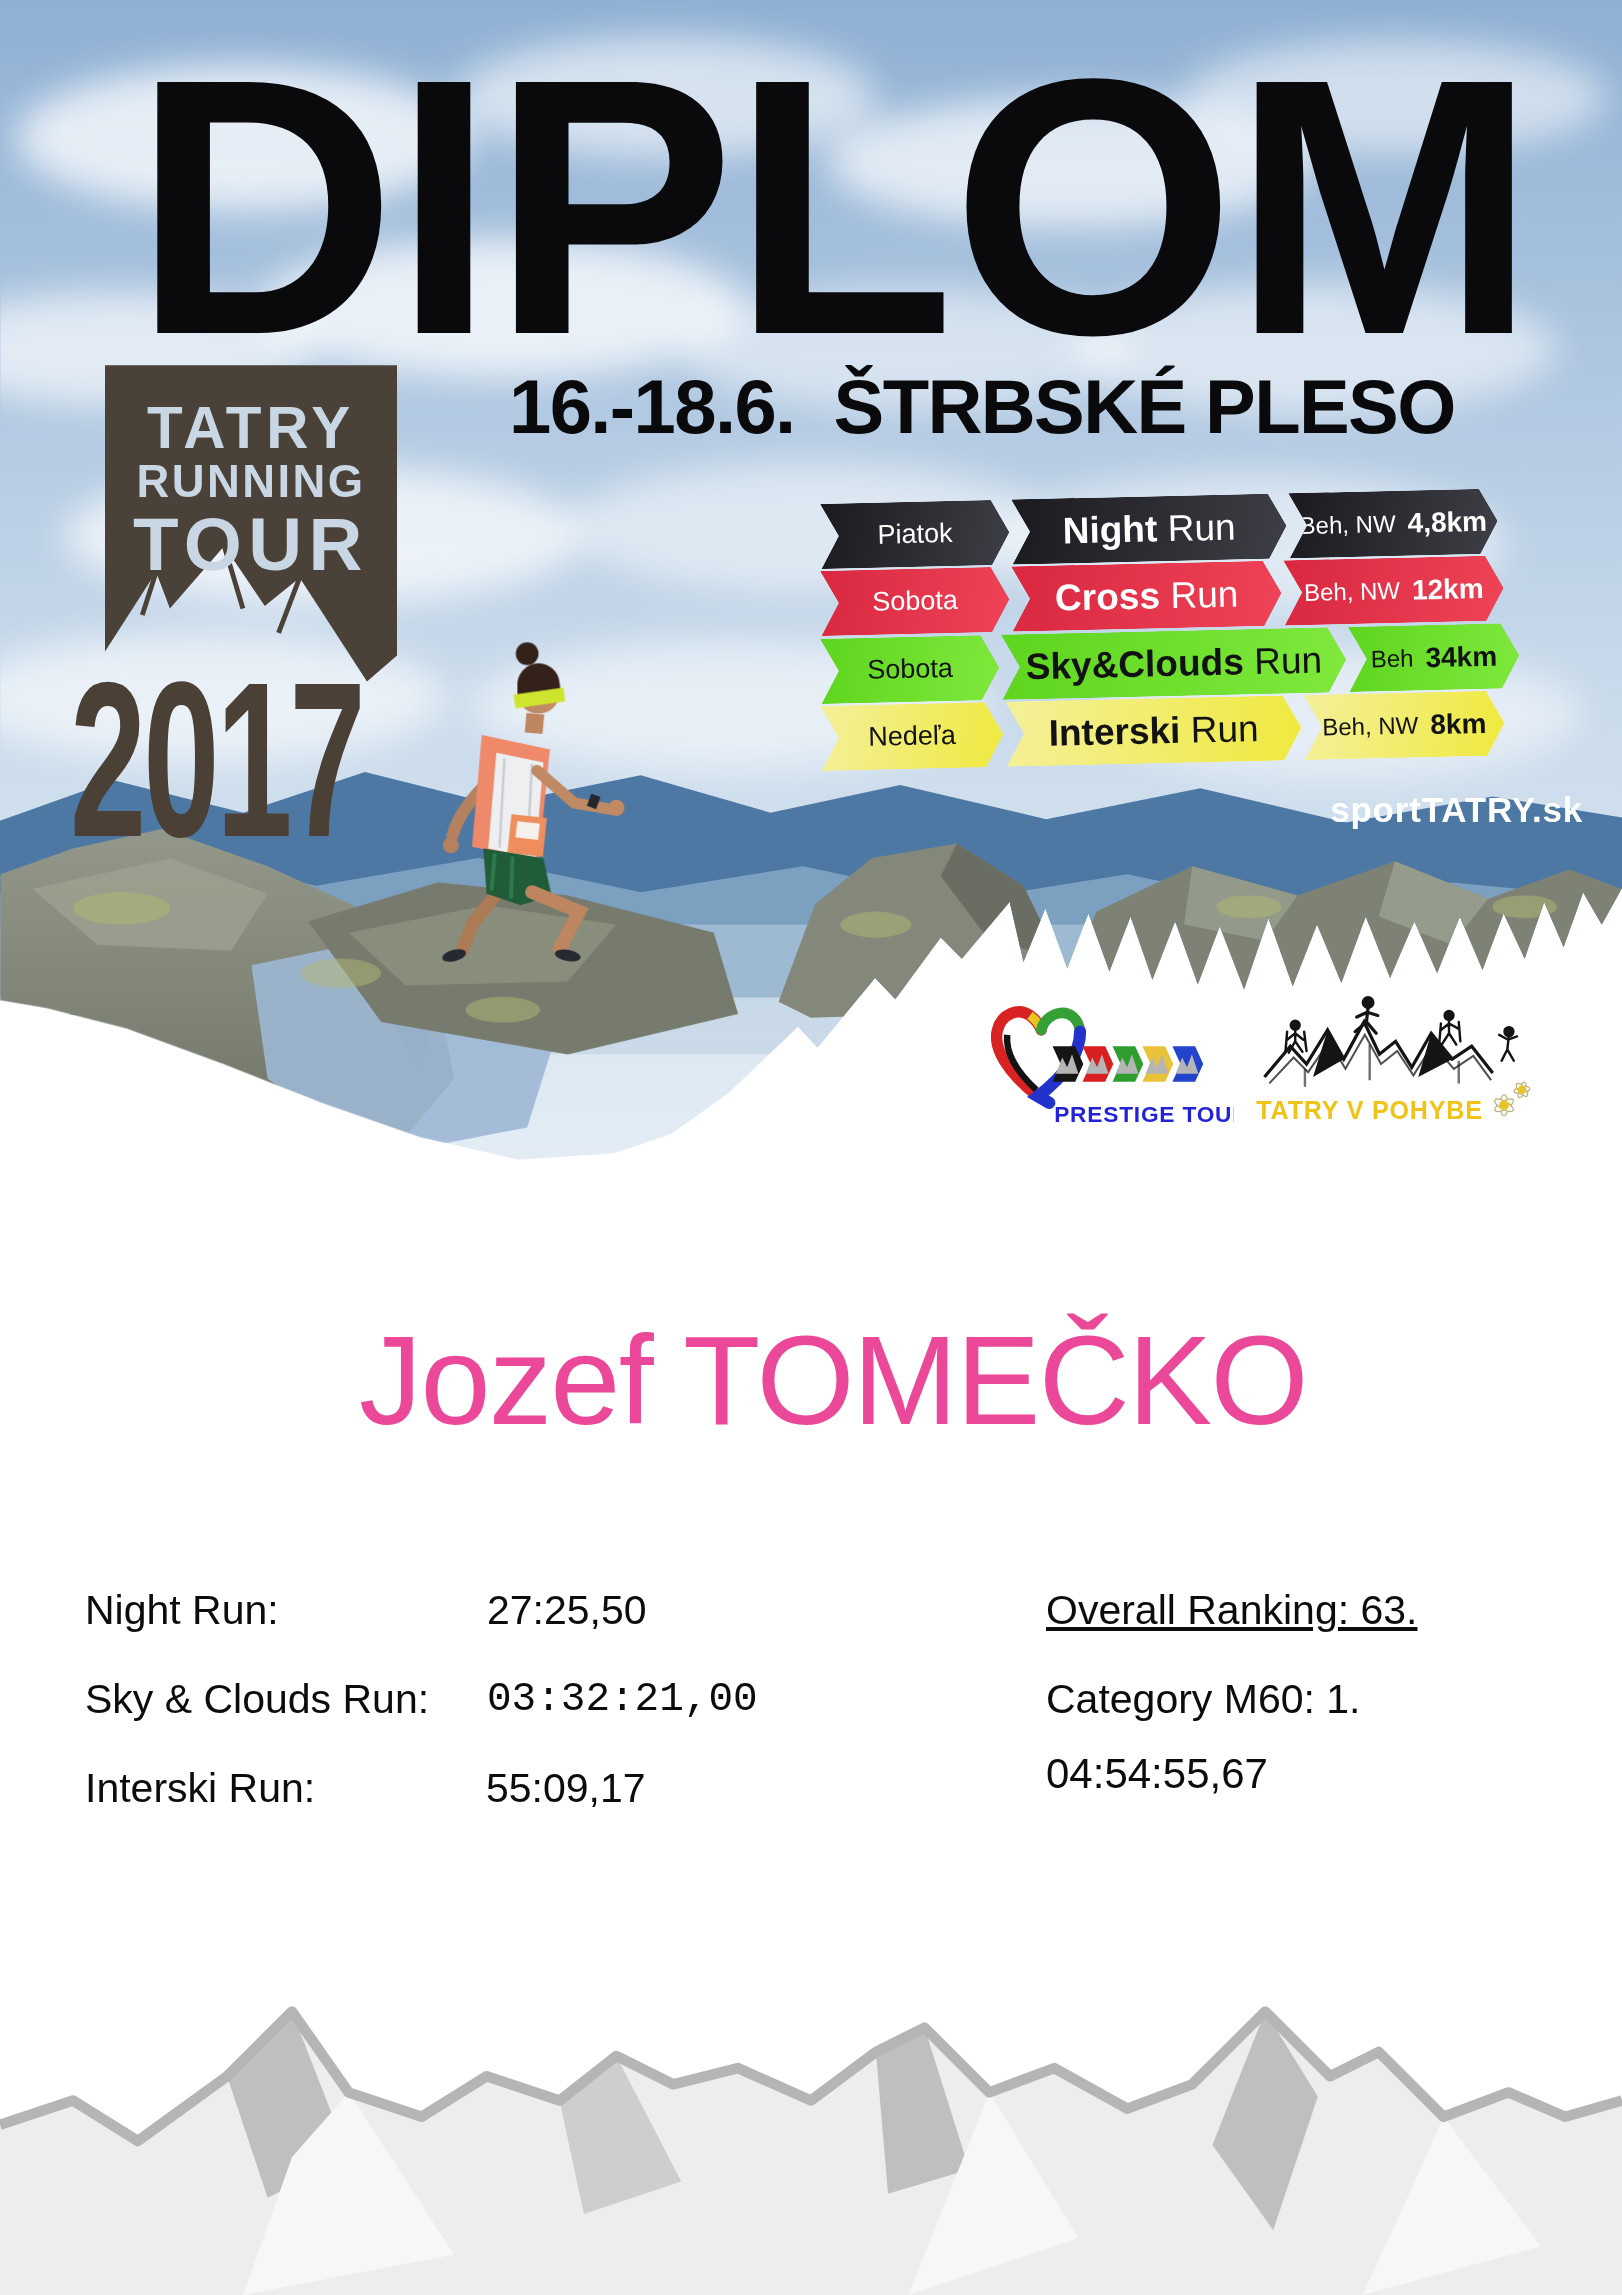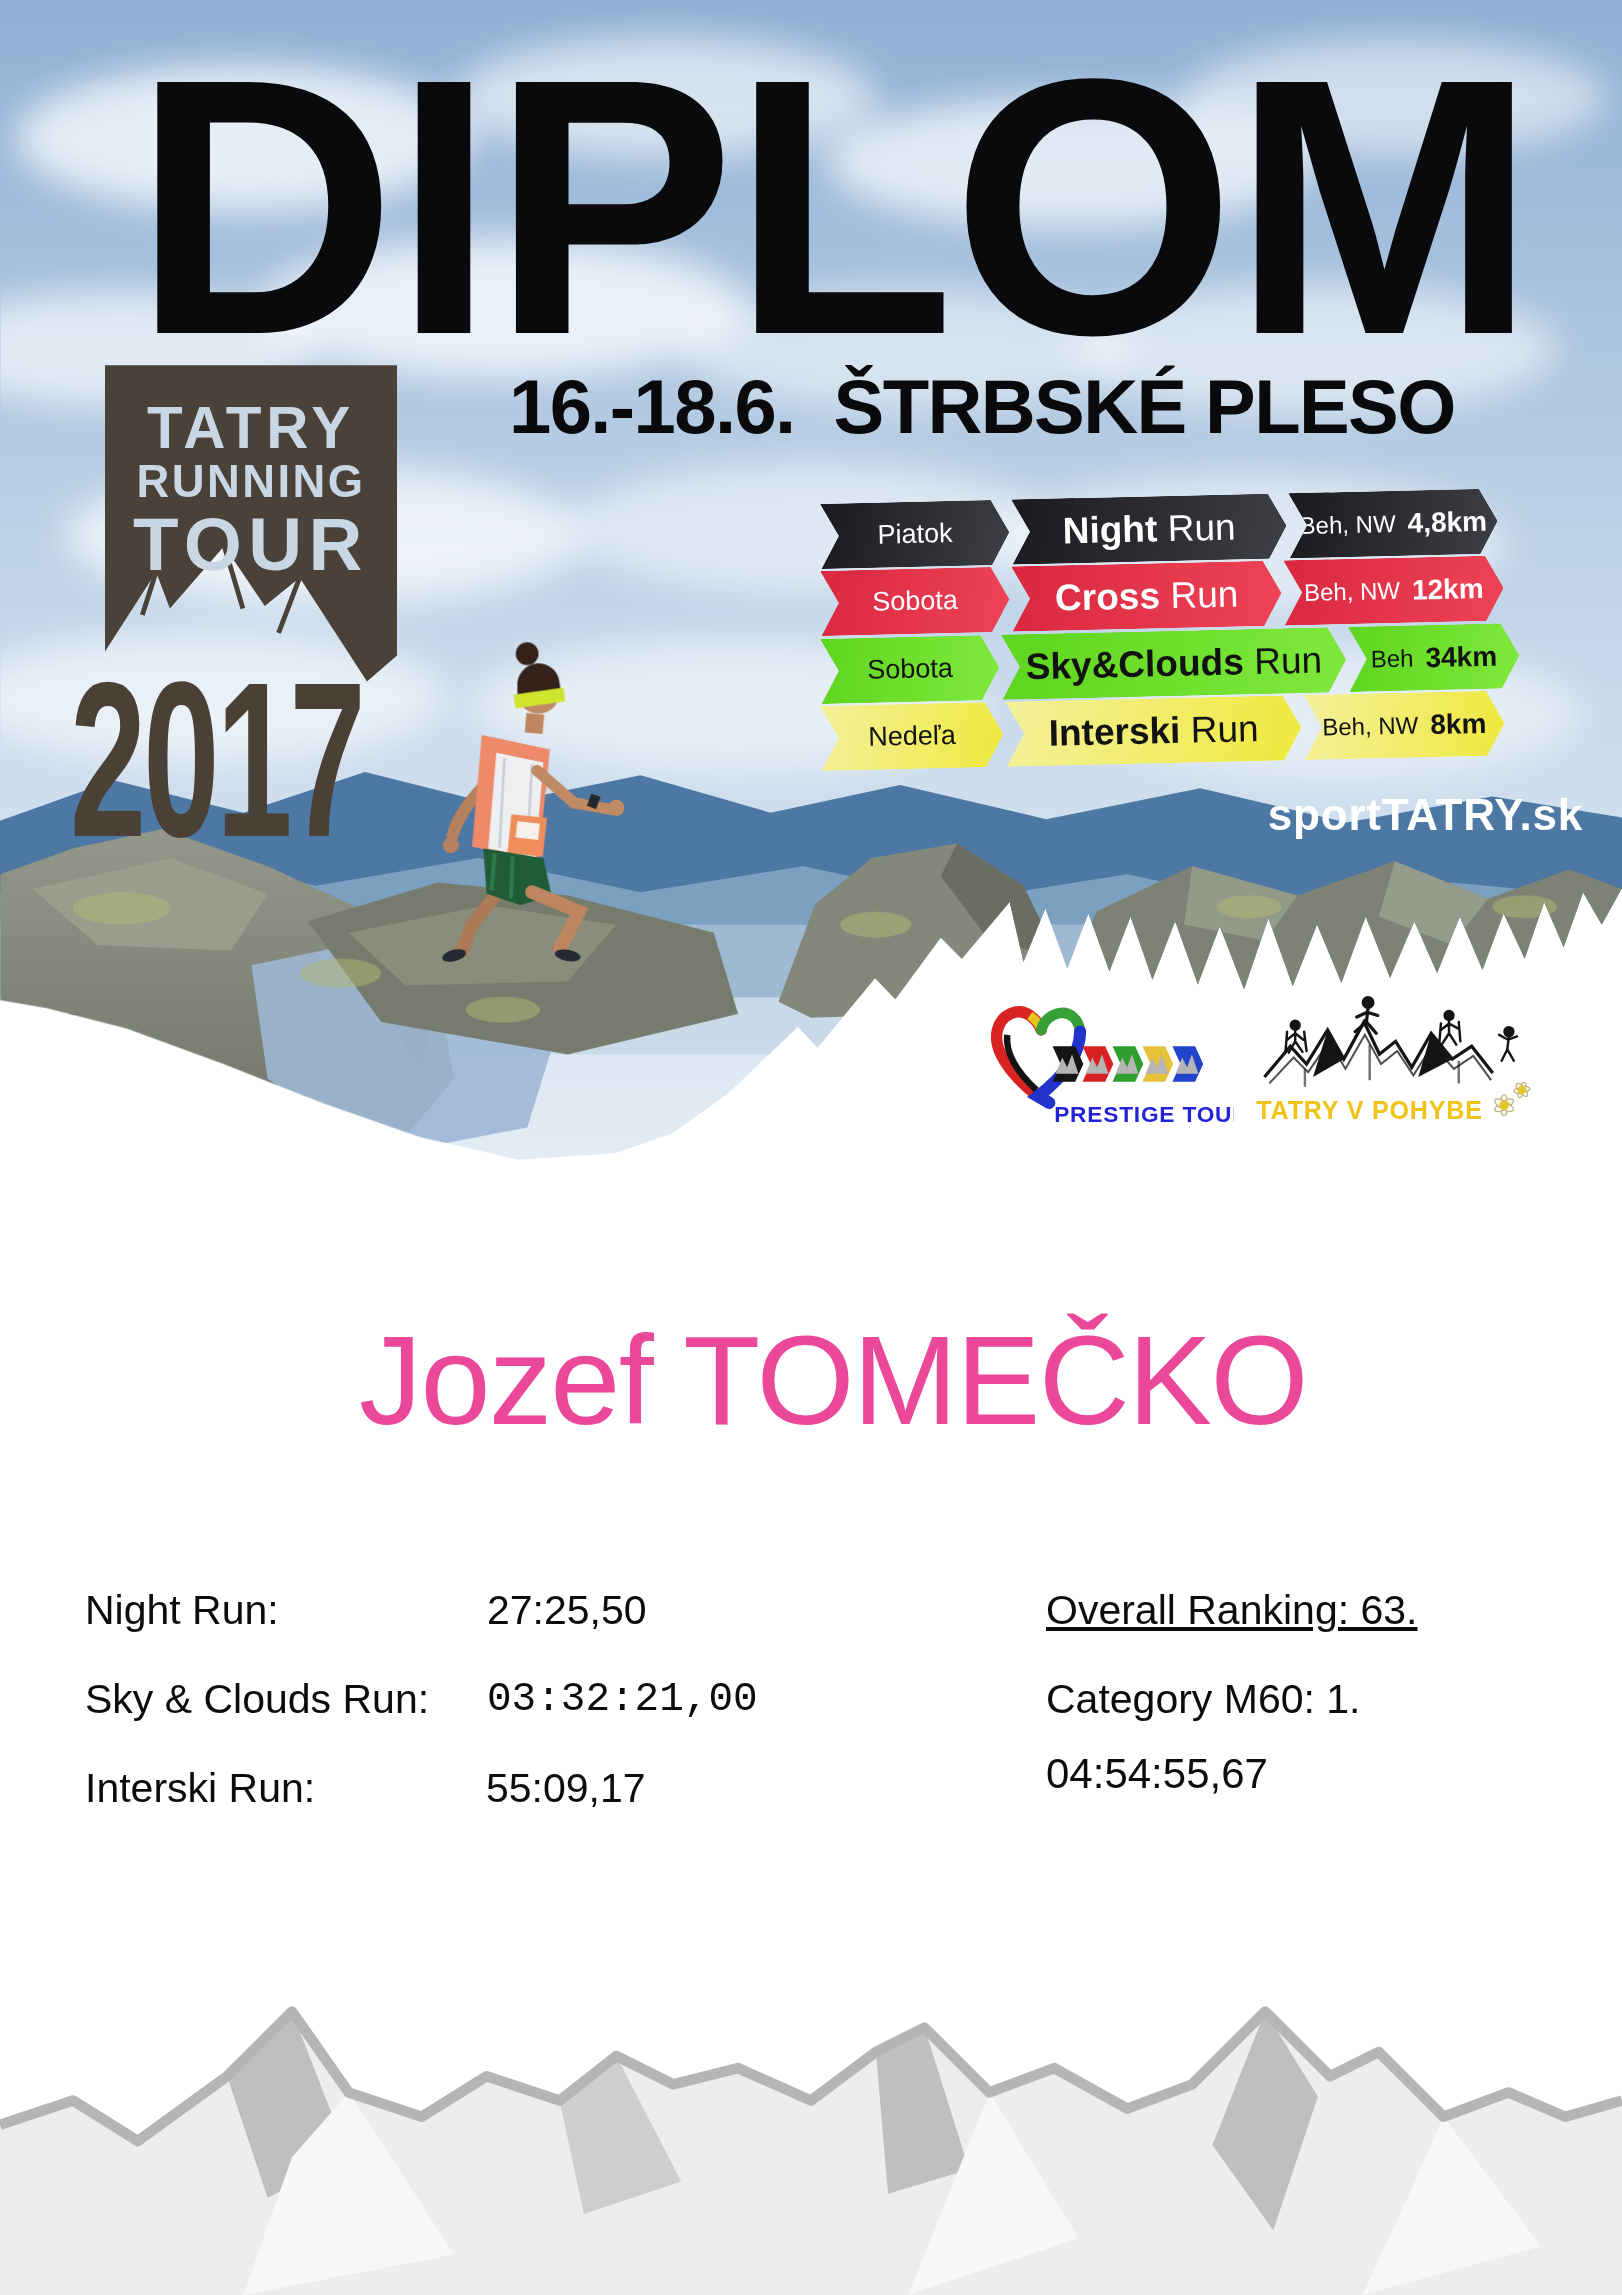--- a/index.html
+++ b/index.html
@@ -31,21 +31,21 @@
   .seg-name{font-size:37px;}
   .seg-name b{font-weight:bold;}
   .seg-name .suffix{font-weight:400;margin-left:10.5px;}
   .seg-dist{font-size:24px;}
   .seg-dist b{font-size:28px;margin-left:12px;}
   .r0 .seg-day{width:188px;} .r0 .seg-name{width:274px;} .r0 .seg-dist{width:208px;}
   .r1 .seg-day{width:188px;} .r1 .seg-name{width:269px;} .r1 .seg-dist{width:219px;}
   .r2 .seg-day{width:182px;} .r2 .seg-name{width:352px;} .r2 .seg-dist{width:174px;}
   .r3 .seg-day{width:182px;} .r3 .seg-name{width:295px;} .r3 .seg-dist{width:200px;}
   
-  .website{position:absolute;right:83px;top:790px;font-size:44px;font-weight:bold;
+  .website{position:absolute;right:83px;top:790px;font-size:35px;font-weight:bold;
            color:#ffffff;letter-spacing:0.8px;}
   
   #prestige{position:absolute;left:991px;top:999px;width:243px;height:134px;}
   #tatrypohybe{position:absolute;left:1256px;top:996px;width:280px;height:136px;}
   
   .recipient{position:absolute;left:0;top:1308px;width:100%;text-align:center;
              font-size:126px;font-weight:400;color:#ec4899;letter-spacing:-1.6px;}
   
   .res{position:absolute;font-size:41px;color:#0c0c0c;white-space:nowrap;}
   .res.l0{left:85px;top:1587px;} .res.v0{left:487px;top:1587px;}

